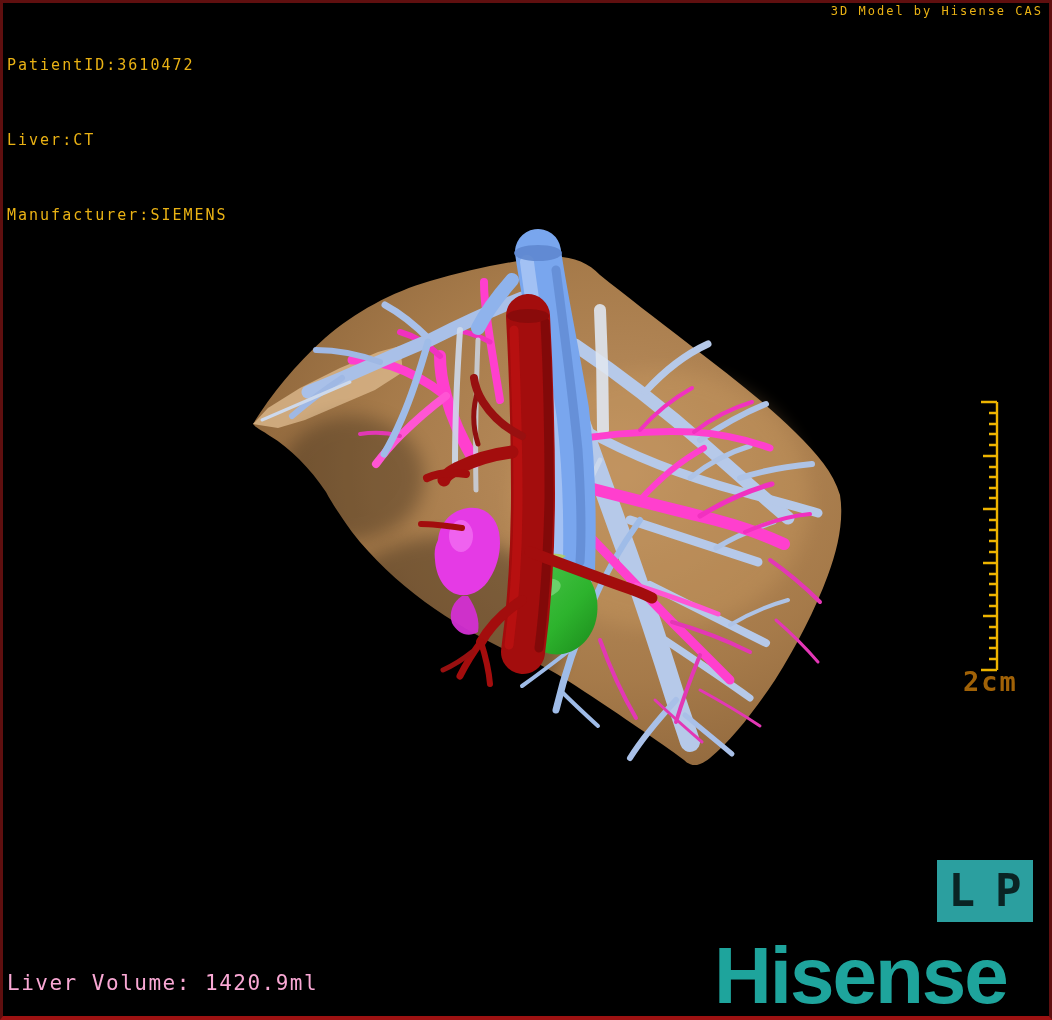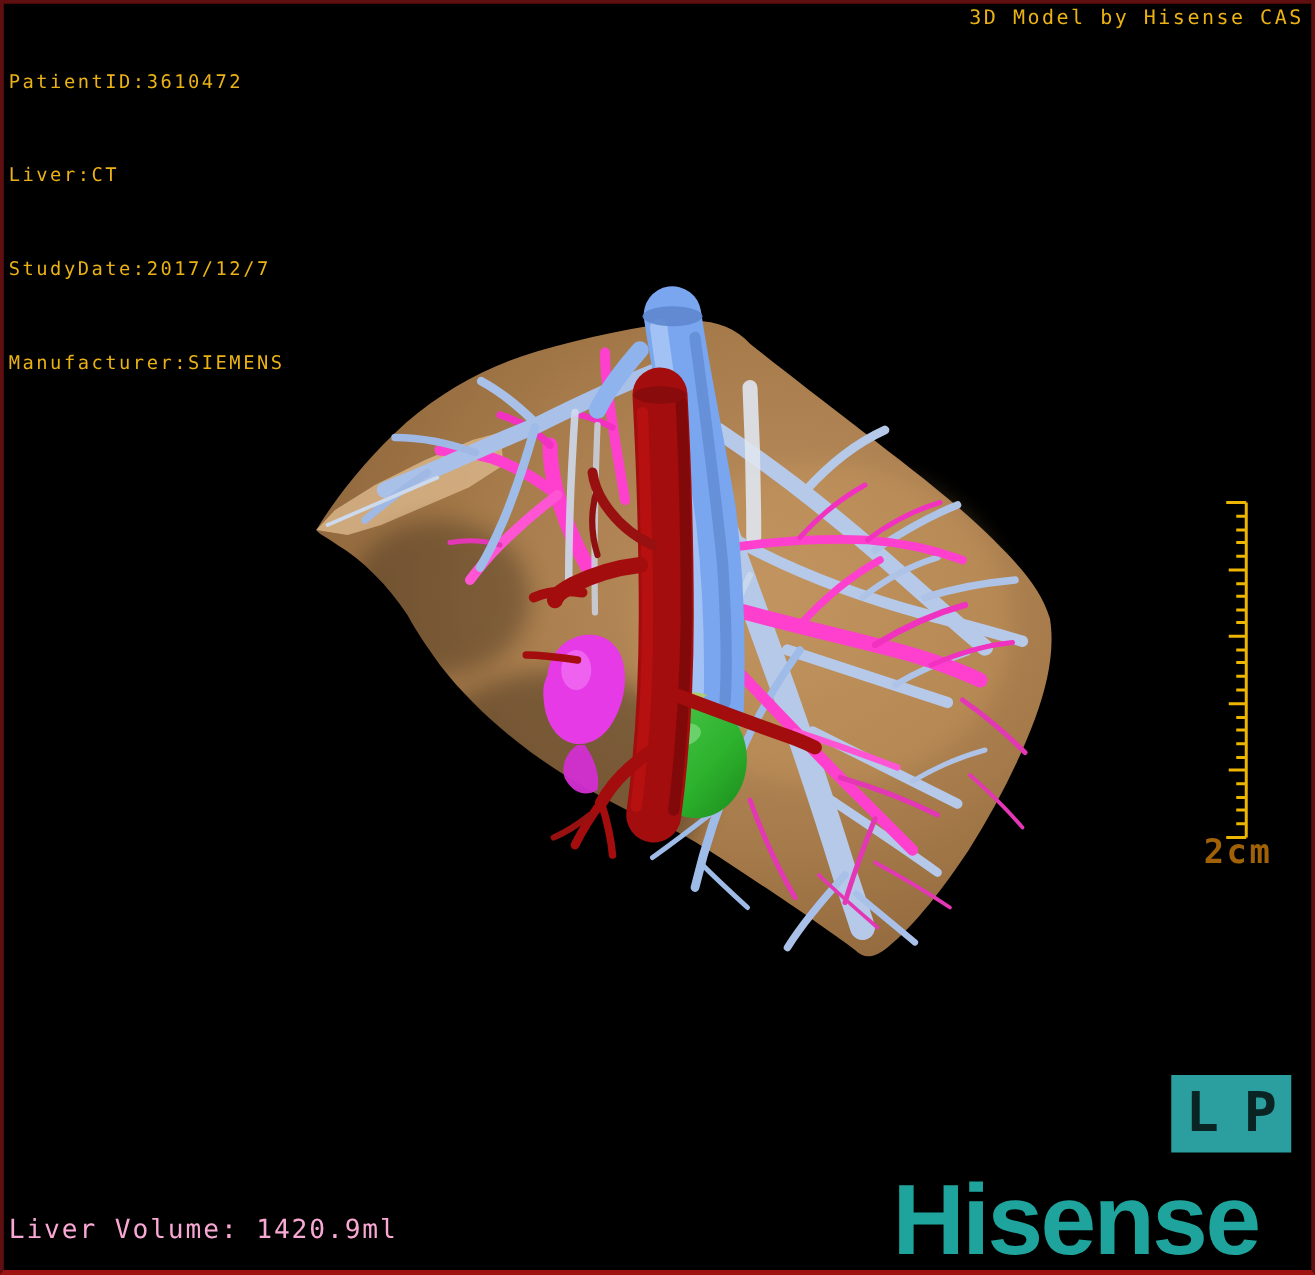--- a/index.html
+++ b/index.html
@@ -3,21 +3,21 @@
 <meta charset="utf-8">
 <style>
   html,body{margin:0;padding:0;background:#000;}
   body{width:1052px;height:1020px;position:relative;overflow:hidden;
        font-family:"DejaVu Sans Mono","Liberation Mono",monospace;}
   .frame{position:absolute;inset:0;border:3px solid #5f0f0f;border-bottom:4px solid #9e1212;
          pointer-events:none;z-index:60;}
   .viewport{position:absolute;inset:0;z-index:1;}
   .overlay{position:absolute;z-index:20;white-space:pre;}
   .info{left:7px;top:3px;color:#eab214;font-size:15px;line-height:25px;letter-spacing:2px;}
-  .title{right:9px;top:4px;color:#eab214;font-size:16px;letter-spacing:2px;}
+  .title{right:9px;top:4px;color:#eab214;font-size:12px;letter-spacing:2px;}
   .volume{left:7px;top:971px;color:#f9a8d4;font-size:21px;letter-spacing:1.5px;}
   .scale-label{left:963px;top:666px;color:#a16207;font-size:27px;letter-spacing:2px;font-weight:bold;}
   .marker{left:937px;top:860px;width:96px;height:62px;background:#2b9f9f;
           display:flex;align-items:center;justify-content:center;gap:20px;
           color:#0a2424;font-size:44px;font-weight:700;line-height:1;}
   .brand{left:714px;top:930px;color:#1ea49c;font-size:80px;font-weight:800;
          font-family:"Liberation Sans","DejaVu Sans",sans-serif;letter-spacing:-2px;}
 </style>
 </head>
 <body>
@@ -168,21 +168,20 @@
              M989 520 H997 M989 530 H997 M989 541 H997 M989 552 H997
              M989 574 H997 M989 584 H997 M989 595 H997 M989 606 H997
              M989 627 H997 M989 638 H997 M989 648 H997 M989 659 H997"></path>
   </g>
 </svg>
 </div>
 
 <div class="overlay info">
   <div>PatientID:3610472</div>
   <div>Liver:CT</div>
-  <div>StudyDate:2017/12/7</div>
   <div>Manufacturer:SIEMENS</div>
 </div>
 
 <div class="overlay title">3D Model by Hisense CAS</div>
 
 <div class="overlay scale-label">2cm</div>
 
 <div class="overlay marker">
   <span>L</span>
   <span>P</span>

